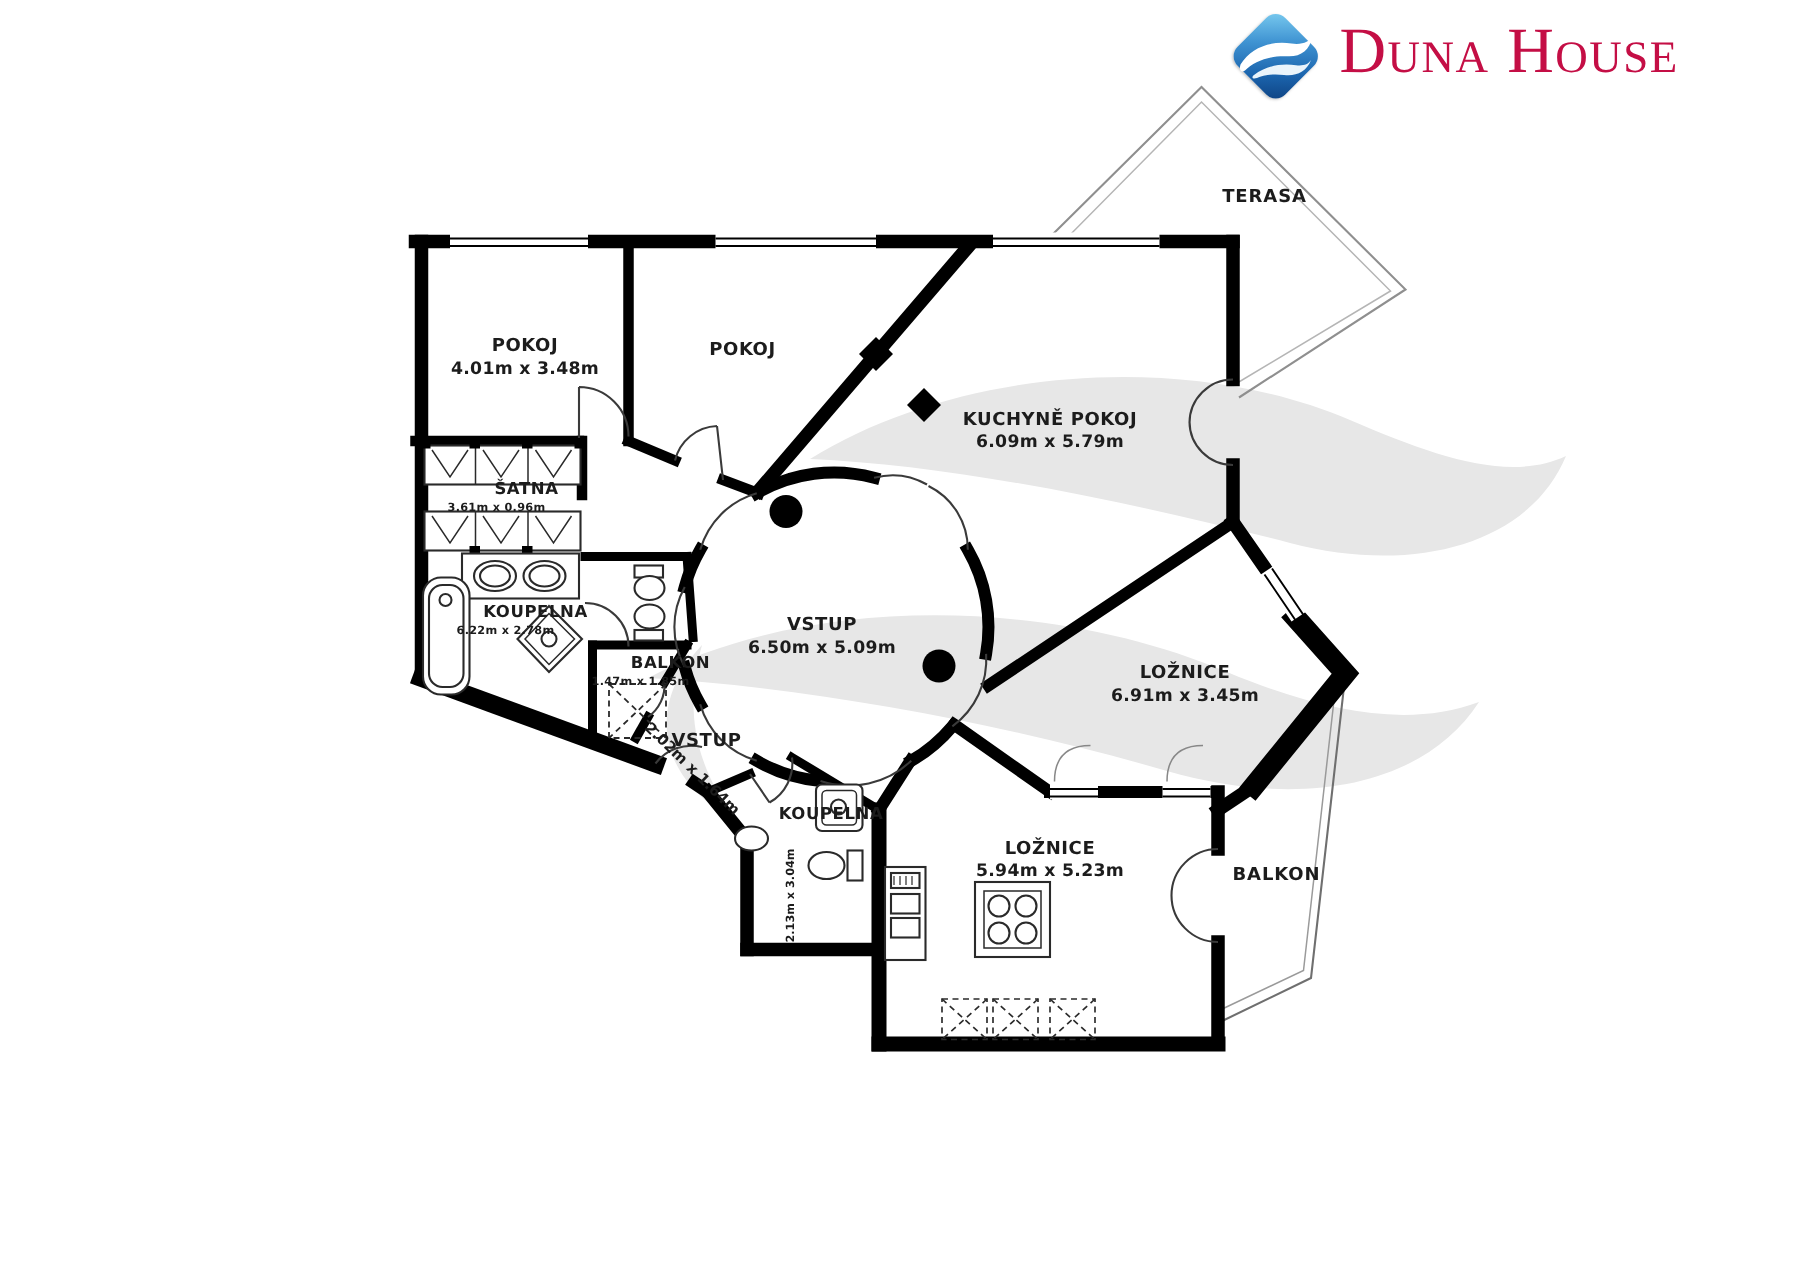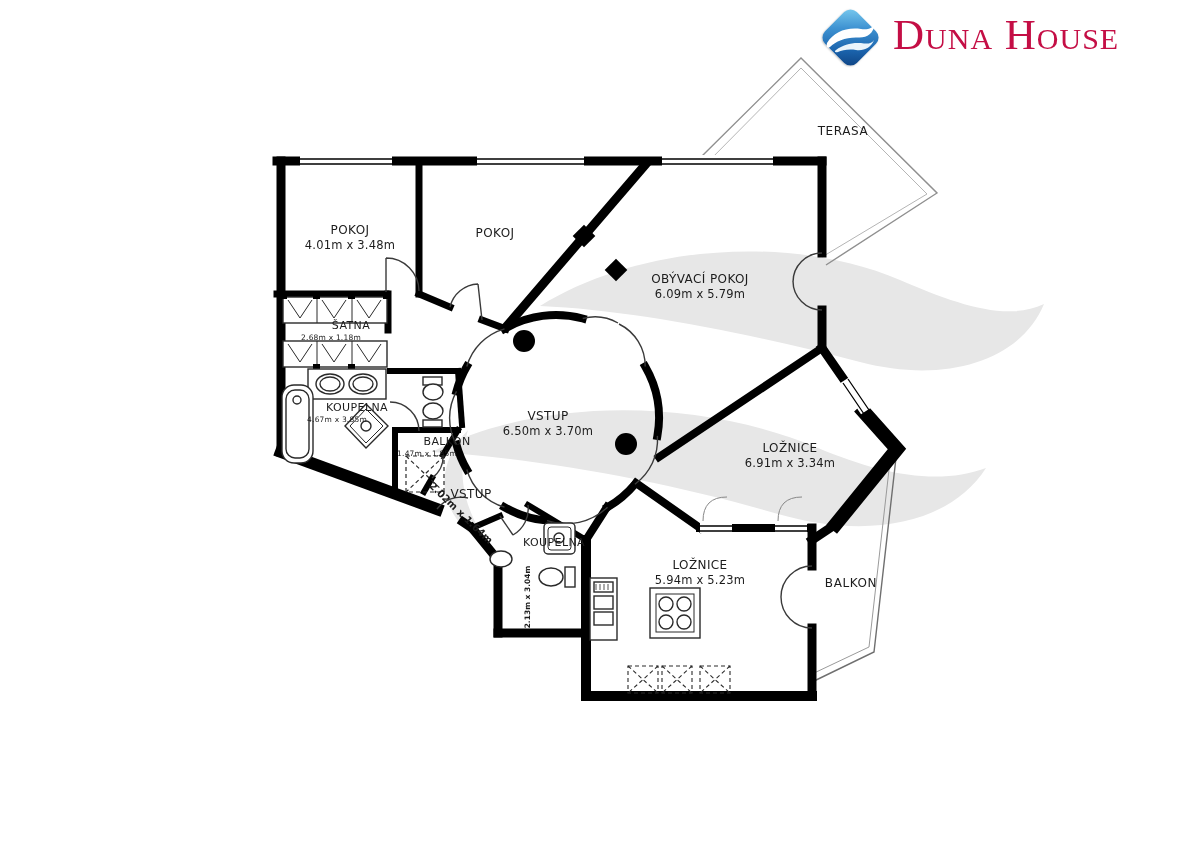--- a/index.html
+++ b/index.html
@@ -2,22 +2,22 @@
 <html><head>
 <meta charset="utf-8">
 <style>
   html,body{margin:0;padding:0;background:#fff;}
   .stage{position:relative;width:1200px;height:849px;background:#ffffff;overflow:hidden;
          font-family:"DejaVu Sans","Liberation Sans",sans-serif;}
   .plan-svg{position:absolute;left:0;top:0;}
   
   .room-label{position:absolute;transform:translate(-50%,-50%);text-align:center;
               color:#1c1c1c;white-space:nowrap;line-height:1.25;z-index:5;}
-  .room-label .rn{display:block;font-weight:normal;font-size:12px;letter-spacing:.4px;}
-  .room-label .rd{display:block;font-weight:normal;font-size:11.5px;letter-spacing:.2px;}
+  .room-label .rn{display:block;font-weight:bold;font-size:12px;letter-spacing:.4px;}
+  .room-label .rd{display:block;font-weight:bold;font-size:11.5px;letter-spacing:.2px;}
   .room-label.sm .rn{font-size:11px;margin-left:40px;}
   .room-label.sm .rd{font-size:7.5px;}
   .room-label.outdoor .rn{font-size:12px;letter-spacing:.6px;}
   .label-rot{position:absolute;transform:translate(-50%,-50%) rotate(44deg);
              font-weight:bold;font-size:10px;color:#1c1c1c;white-space:nowrap;z-index:5;}
   .label-vert{position:absolute;transform:translate(-50%,-50%) rotate(-90deg);
               font-weight:bold;font-size:7.5px;color:#1c1c1c;white-space:nowrap;z-index:5;}
   
   .logo{position:absolute;left:0;top:0;width:1200px;height:90px;z-index:6;}
   .logo-diamond{position:absolute;left:828px;top:15px;width:45px;height:45px;
@@ -232,53 +232,53 @@
   </svg>
 
   <div class="room-label" style="left:350px;top:238px">
     <span class="rn">POKOJ</span>
     <span class="rd">4.01m x 3.48m</span>
   </div>
   <div class="room-label" style="left:495px;top:233px">
     <span class="rn">POKOJ</span>
   </div>
   <div class="room-label" style="left:700px;top:287px">
-    <span class="rn">OBÝVACÍ POKOJ</span>
+    <span class="rn">KUCHYNĚ POKOJ</span>
     <span class="rd">6.09m x 5.79m</span>
   </div>
   <div class="room-label outdoor" style="left:843px;top:131px">
     <span class="rn">TERASA</span>
   </div>
   <div class="room-label sm" style="left:331px;top:331px">
     <span class="rn">ŠATNA</span>
-    <span class="rd">2.68m x 1.18m</span>
+    <span class="rd">3.61m x 0.96m</span>
   </div>
   <div class="room-label sm" style="left:337px;top:413px">
     <span class="rn">KOUPELNA</span>
-    <span class="rd">4.67m x 3.85m</span>
+    <span class="rd">6.22m x 2.78m</span>
   </div>
   <div class="room-label" style="left:548px;top:424px">
     <span class="rn">VSTUP</span>
-    <span class="rd">6.50m x 3.70m</span>
+    <span class="rd">6.50m x 5.09m</span>
   </div>
   <div class="room-label sm" style="left:427px;top:447px">
     <span class="rn">BALKON</span>
     <span class="rd">1.47m x 1.85m</span>
   </div>
   <div class="room-label" style="left:471px;top:494px">
     <span class="rn">VSTUP</span>
   </div>
   <div class="label-rot" style="left:461px;top:513px">2.02m x 1.64m</div>
   <div class="room-label sm" style="left:534px;top:543px">
     <span class="rn">KOUPELNA</span>
   </div>
   <div class="label-vert" style="left:527px;top:597px">2.13m x 3.04m</div>
   <div class="room-label" style="left:790px;top:456px">
     <span class="rn">LOŽNICE</span>
-    <span class="rd">6.91m x 3.34m</span>
+    <span class="rd">6.91m x 3.45m</span>
   </div>
   <div class="room-label" style="left:700px;top:573px">
     <span class="rn">LOŽNICE</span>
     <span class="rd">5.94m x 5.23m</span>
   </div>
   <div class="room-label outdoor" style="left:851px;top:583px">
     <span class="rn">BALKON</span>
   </div>
 
   <div class="logo">

